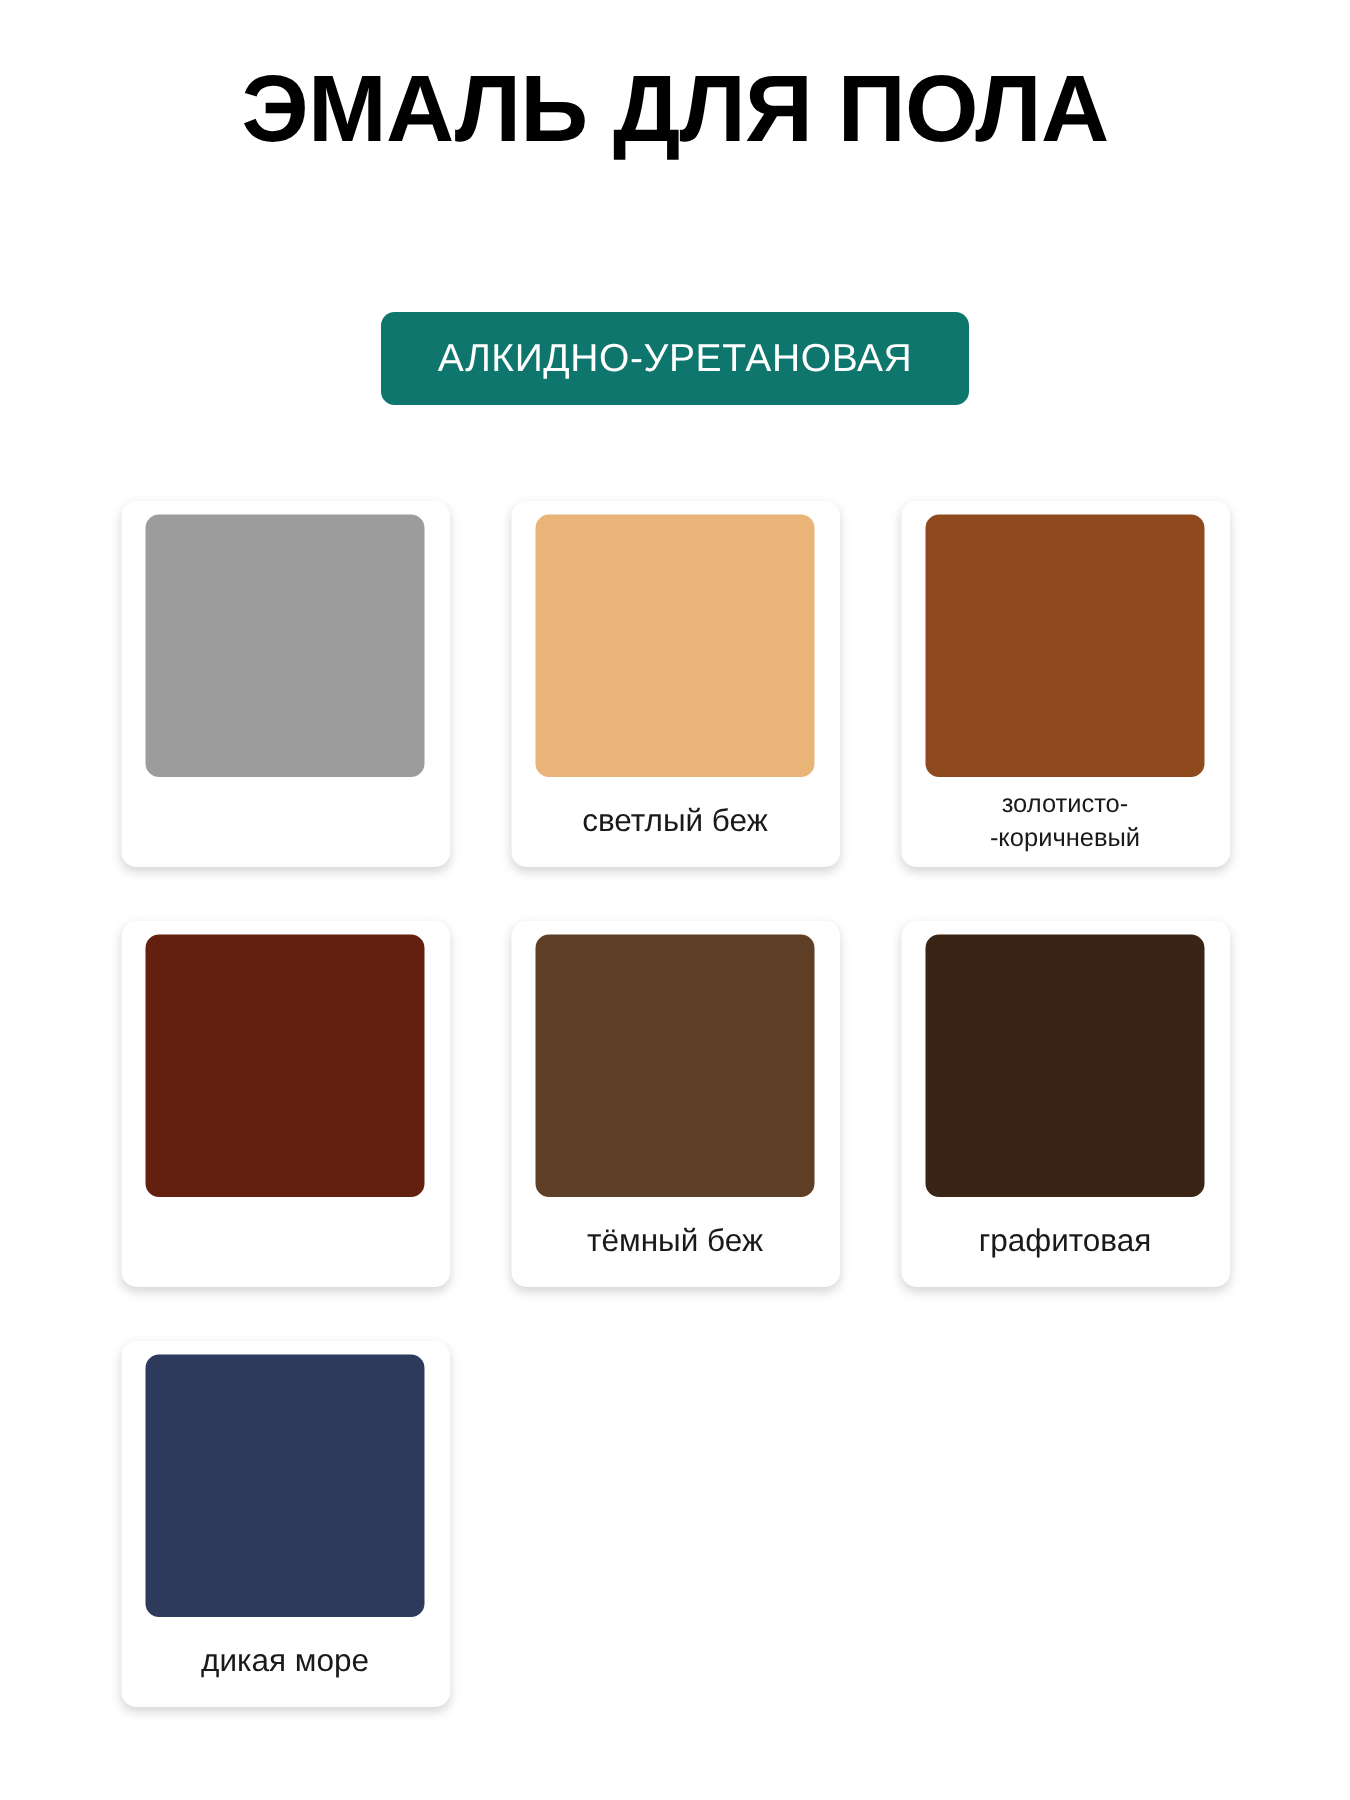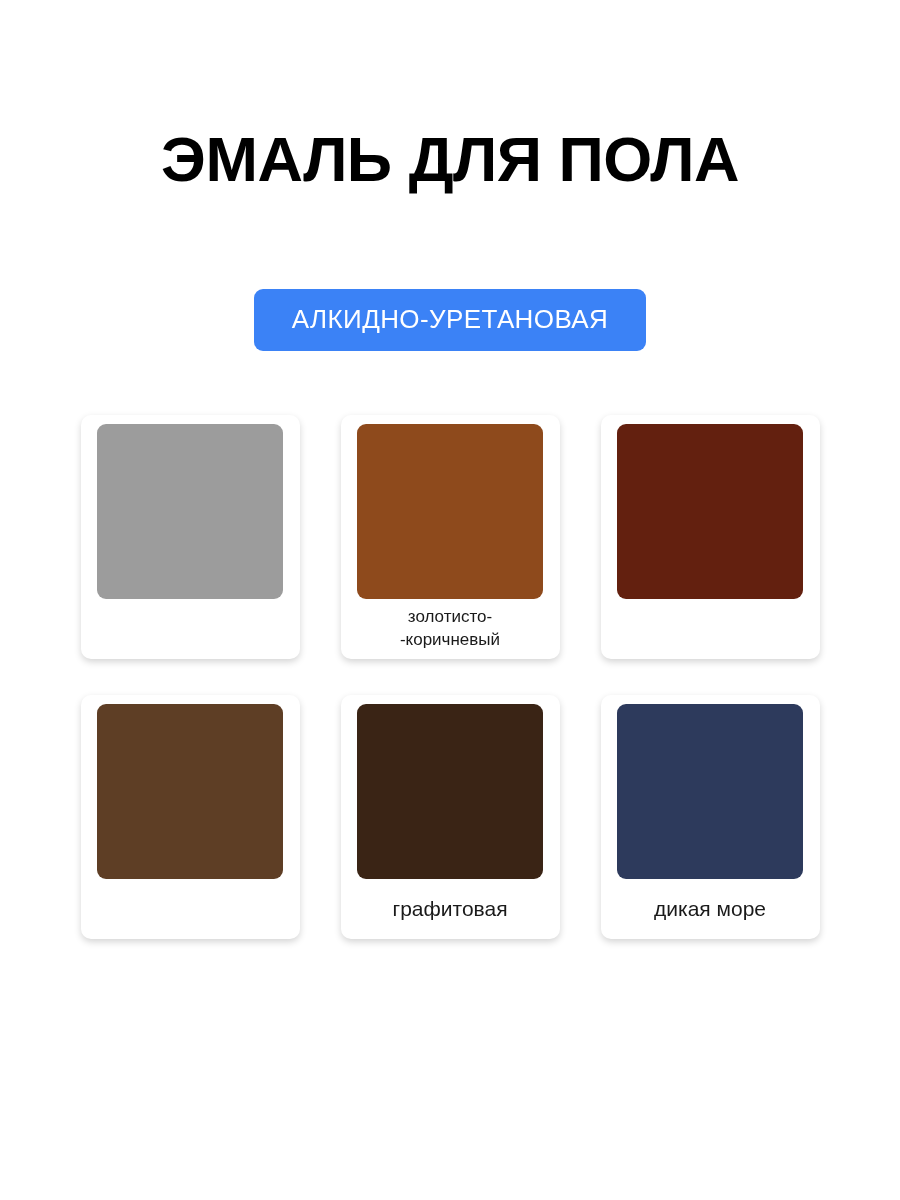--- a/index.html
+++ b/index.html
@@ -21,40 +21,40 @@
     height: 1200px;
     box-sizing: border-box;
     display: flex;
     flex-direction: column;
     align-items: center;
   }
 
   
   .header {
     width: 100%;
-    padding-top: 86px;
     display: flex;
     flex-direction: column;
     align-items: center;
+    gap: 28px;
   }
 
   .page-title {
     font-size: 63px;
     line-height: 1.0;
     font-weight: 700;
     letter-spacing: -0.5px;
     color: #000000;
     text-align: center;
     white-space: nowrap;
     font-family: "Liberation Sans", "DejaVu Sans", sans-serif;
   }
 
   .badge {
-    margin-top: 56px;
-    background: #3b82f6;
+    margin-top: 33px;
+    background: #0f766e;
     color: #ffffff;
     border-radius: 9px;
     padding: 17px 38px 19px 38px;
     font-size: 26px;
     line-height: 1;
     font-weight: 400;
     letter-spacing: 0.4px;
     text-align: center;
     white-space: nowrap;
   }
@@ -125,31 +125,40 @@
   <div class="header">
     <h1 class="page-title">ЭМАЛЬ ДЛЯ ПОЛА</h1>
     <div class="badge">АЛКИДНО-УРЕТАНОВАЯ</div>
   </div>
 
   <div class="swatch-grid">
       <div class="card">
         <div class="swatch" style="background: rgb(156, 156, 156);"></div>
       </div>
       <div class="card">
+        <div class="swatch" style="background: rgb(232, 180, 120);"></div>
+        <div class="card-label">
+          <span class="line">светлый беж</span>
+        </div>
+      </div>
+      <div class="card">
         <div class="swatch" style="background: rgb(142, 74, 28);"></div>
         <div class="card-label small">
           <span class="line">золотисто-</span>
           <span class="line">-коричневый</span>
         </div>
       </div>
       <div class="card">
         <div class="swatch" style="background: rgb(99, 32, 15);"></div>
       </div>
       <div class="card">
         <div class="swatch" style="background: rgb(94, 62, 37);"></div>
+        <div class="card-label">
+          <span class="line">тёмный беж</span>
+        </div>
       </div>
       <div class="card">
         <div class="swatch" style="background: rgb(58, 36, 21);"></div>
         <div class="card-label">
           <span class="line">графитовая</span>
         </div>
       </div>
       <div class="card">
         <div class="swatch" style="background: rgb(45, 58, 92);"></div>
         <div class="card-label">

